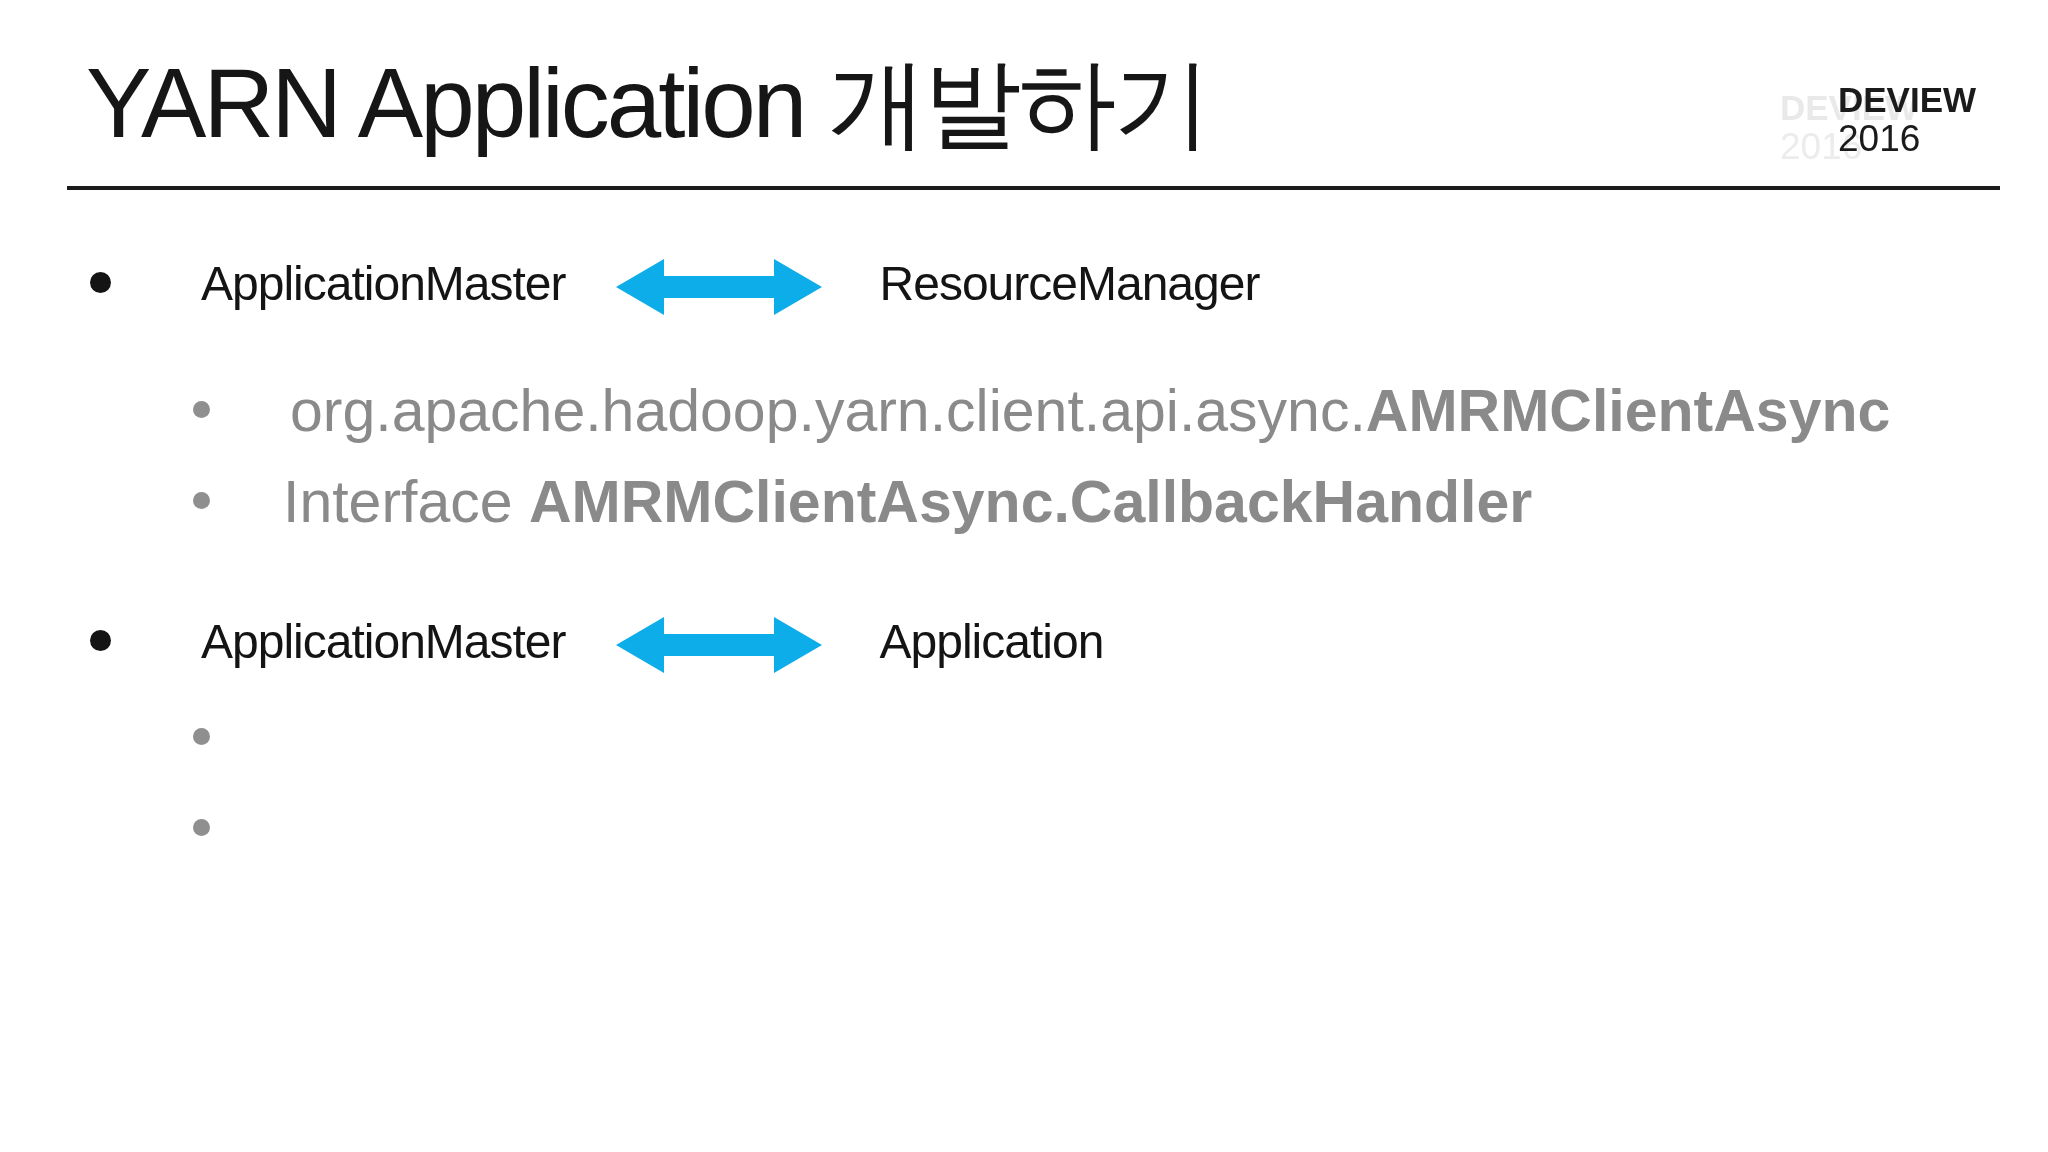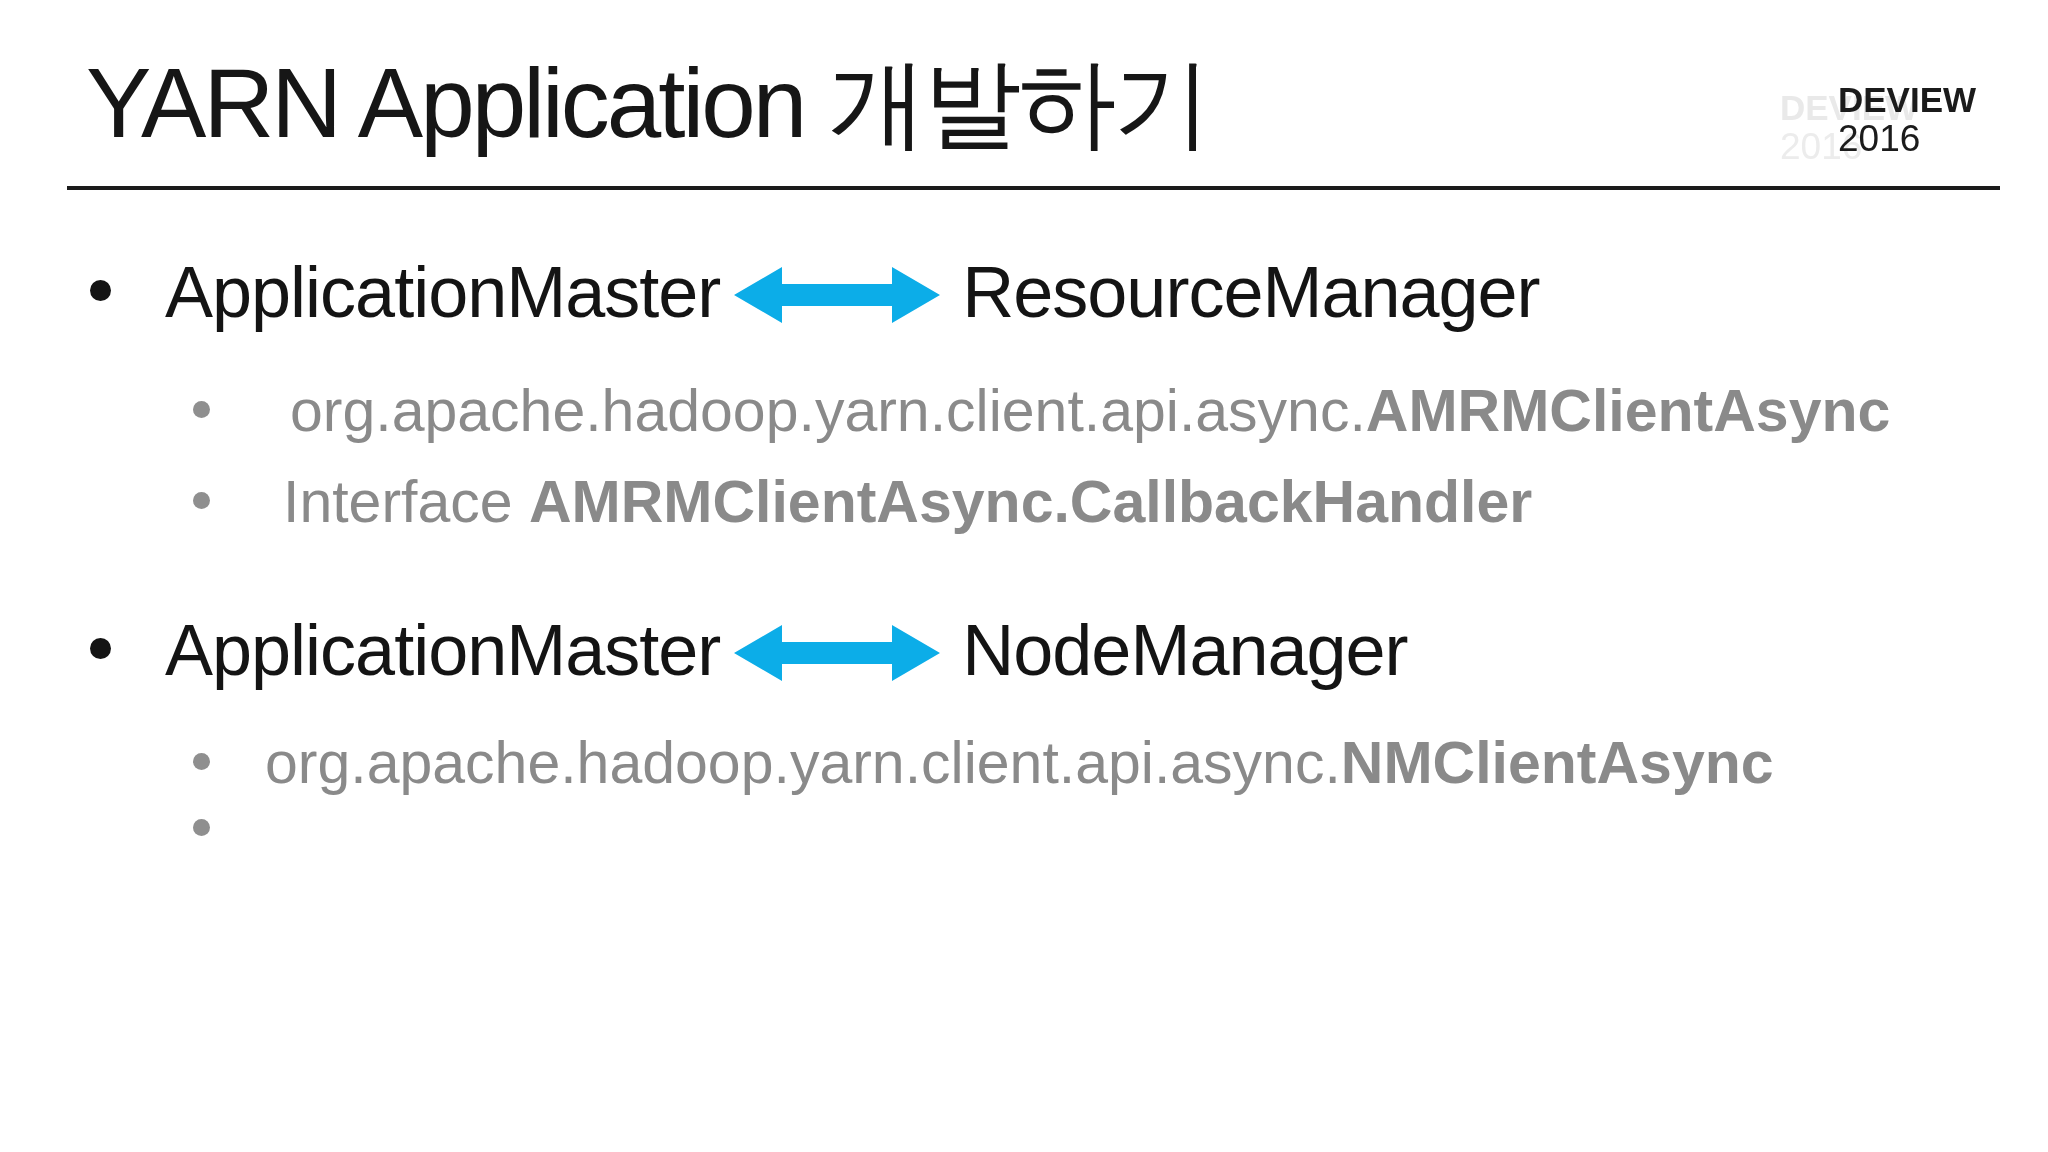--- a/index.html
+++ b/index.html
@@ -74,24 +74,25 @@
 
   
   .row {
     position: absolute;
     left: 67px;
     display: flex;
     align-items: center;
     white-space: nowrap;
   }
   .l1 {
-    font-size: 72px;
+    font-size: 48px;
     letter-spacing: -1px;
     color: #141414;
     line-height: 1.12;
+    gap: 36px;
   }
   .l1 .dot {
     flex: none;
     width: 21px; height: 21px;
     border-radius: 50%;
     background: #141414;
     margin: 0 54px 0 23px;
     position: relative;
     top: -2px;
   }
@@ -157,25 +158,24 @@
     <span class="dot"></span>
     <span><span>Interface </span><span class="emph">AMRMClientAsync.CallbackHandler</span></span>
   </div>
 
   <div class="row l1 row-b2">
     <span class="dot"></span>
     <span>ApplicationMaster</span>
     <svg class="arrow" width="206" height="58" viewBox="0 0 206 58">
       <path d="M0 29 L48 1 L48 18 L158 18 L158 1 L206 29 L158 57 L158 40 L48 40 L48 57 Z" fill="#0cade8"></path>
     </svg>
-    <span>NodeManager</span>
+    <span>Application</span>
   </div>
 
   <div class="row l2 row-s21">
     <span class="dot"></span>
-    <span><span>org.apache.hadoop.yarn.client.api.async.</span><span class="emph">NMClientAsync</span></span>
   </div>
 
   <div class="row l2 row-s22">
     <span class="dot"></span>
   </div>
 
 </div>
 
 </body></html>

